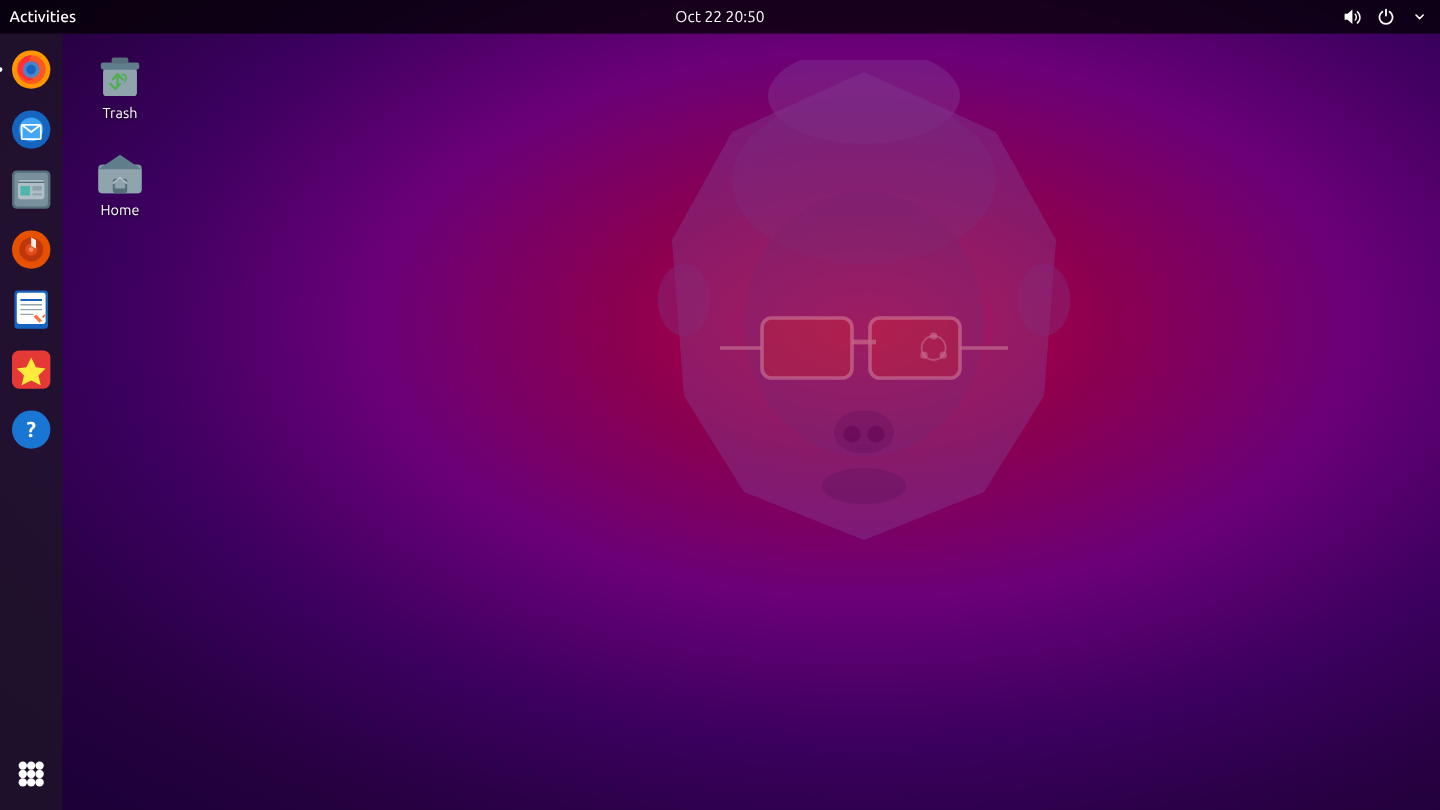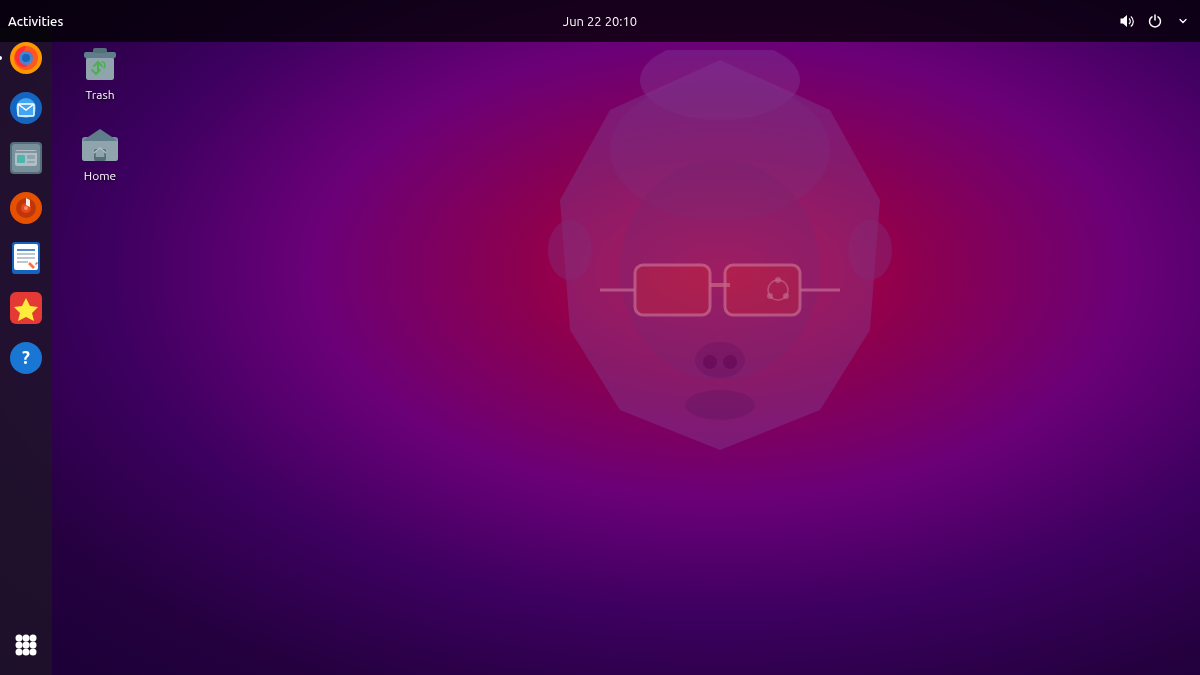--- a/index.html
+++ b/index.html
@@ -30,21 +30,21 @@
       height: 520px;
       opacity: 0.55;
     }
 
     
     #topbar {
       position: absolute;
       top: 0;
       left: 0;
       width: 1200px;
-      height: 42px;
+      height: 28px;
       background: rgba(0,0,0,0.75);
       display: flex;
       align-items: center;
       justify-content: space-between;
       z-index: 100;
       color: white;
       font-size: 13px;
     }
 
     #topbar-left {
@@ -220,21 +220,21 @@
       <ellipse cx="50" cy="200" rx="22" ry="30" fill="rgba(120,70,150,0.5)"></ellipse>
       <ellipse cx="350" cy="200" rx="22" ry="30" fill="rgba(120,70,150,0.5)"></ellipse>
     </svg>
   </div>
 
   <div id="topbar">
     <div id="topbar-left">
       <span style="cursor:pointer; font-size:13px; font-weight:500;">Activities</span>
     </div>
     <div id="topbar-center">
-      <span style="font-size:13px;">Jun 22  20:10</span>
+      <span style="font-size:13px;">Oct 22  20:50</span>
     </div>
     <div id="topbar-right">
 
       <div class="topbar-icon">
         <svg class="volume-svg" viewBox="0 0 16 16" fill="white">
           <path d="M8 2L4 5.5H1.5v5H4L8 14V2z"></path>
           <path d="M10 5.5c.8.7 1.3 1.7 1.3 2.8s-.5 2.1-1.3 2.8" stroke="white" stroke-width="1.2" fill="none"></path>
           <path d="M11.8 3.5c1.5 1.2 2.5 3 2.5 5s-1 3.8-2.5 5" stroke="white" stroke-width="1.2" fill="none"></path>
         </svg>
       </div>

